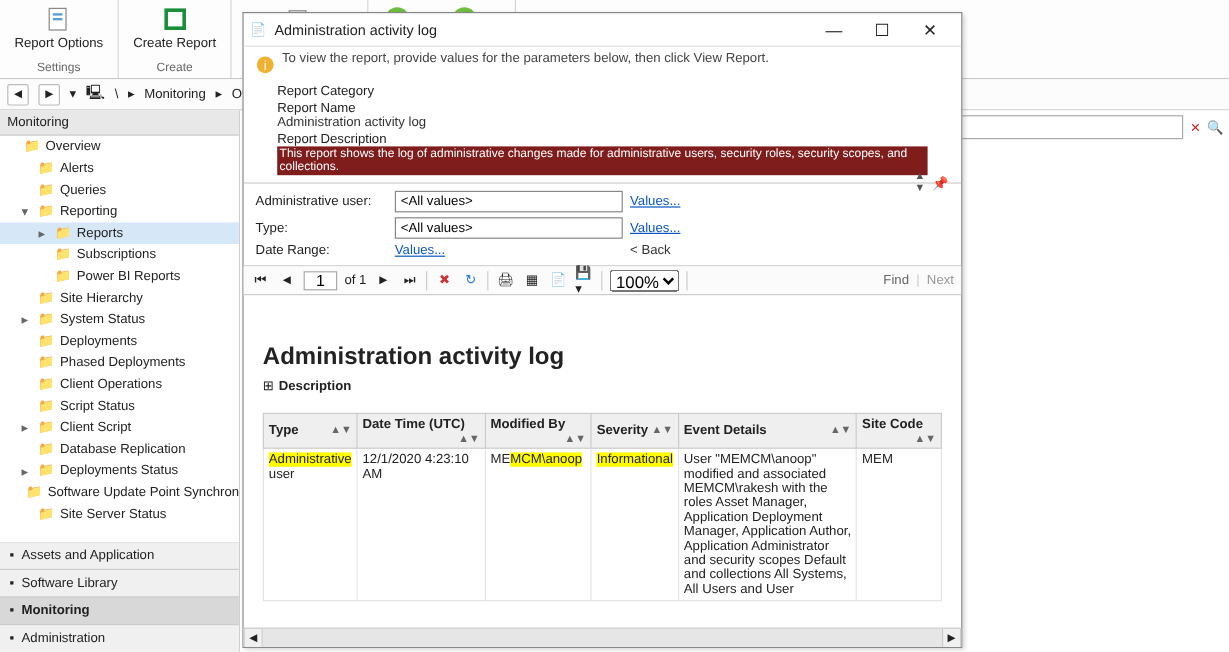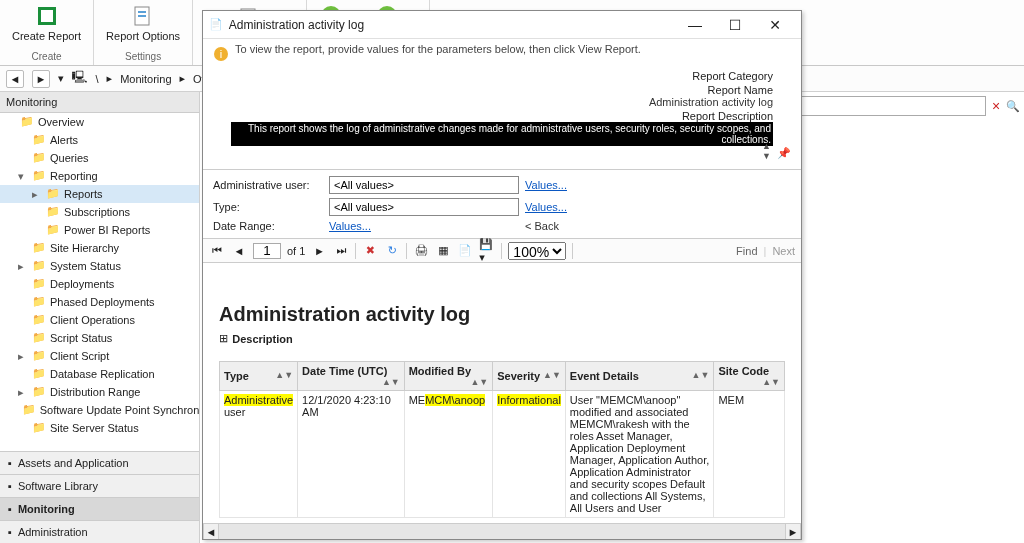--- a/index.html
+++ b/index.html
@@ -35,28 +35,28 @@
   .searchbox { position:absolute; right:4px; top:4px; display:flex; gap:6px; align-items:center; }
   .searchbox input { width:390px; height:20px; border:1px solid #aaa; padding:0 4px; }
 
   
   .dialog { position:absolute; left:202px; top:10px; width:600px; height:530px; background:#fff; border:1px solid #888; box-shadow:2px 2px 4px rgba(0,0,0,.2); z-index:10; display:flex; flex-direction:column; }
   .titlebar { height:28px; display:flex; align-items:center; padding:0 6px; border-bottom:1px solid #e0e0e0; }
   .titlebar .ttl { flex:1; font-size:12px; }
   .titlebar .winbtn { width:40px; height:24px; display:flex; align-items:center; justify-content:center; font-size:14px; cursor:pointer; }
   .info { padding:4px 18px 6px; font-size:11px; color:#444; }
   .info .infoicon { float:left; margin:3px 6px 0 -8px; width:16px; height:16px; }
-  .metablock { padding:0 28px 6px; font-size:11px;text-align:right; }
+  .metablock { padding:0 28px 6px; font-size:11px; }
   .metablock .lab { margin-top:2px; }
   .metablock .val { color:#333; }
-  .metablock .desc { background:#000000; color:#fff; padding:1px 2px; display:inline-block; font-size:10px; }
+  .metablock .desc { background:#7f1d1d; color:#fff; padding:1px 2px; display:inline-block; font-size:10px; }
   .updown { position:absolute; right:30px; top:130px; font-size:9px; color:#555; }
   .anchor { position:absolute; right:10px; top:136px; font-size:11px; }
 
-  .params { border-top:1px solid #ccc; border-bottom:1px solid #ccc; padding:6px 10px; display:flex; gap:8px;margin-top:17px; }
+  .params { border-top:1px solid #ccc; border-bottom:1px solid #ccc; padding:6px 10px; display:flex; gap:8px; }
   .paramgrid { display:grid; grid-template-columns:110px 190px 70px; row-gap:4px; column-gap:6px; align-items:center; flex:1; }
   .paramgrid input { width:100%; height:18px; border:1px solid #888; font-size:11px; padding:0 4px; }
   .vlink { color:#0a57c2; text-decoration:underline; cursor:pointer; font-size:11px; }
   .vrbtn { width:110px; height:22px; background:#f4f4f4; border:1px solid #999; cursor:pointer; font-size:11px; }
 
   .toolbar { height:24px; border-bottom:1px solid #ccc; display:flex; align-items:center; gap:6px; padding:0 6px; background:#fbfbfb; font-size:11px; }
   .toolbar .sep { width:1px; height:16px; background:#ccc; }
   .toolbar input.page { width:28px; height:16px; text-align:center; border:1px solid #aaa; }
   .toolbar .tb { width:16px; height:16px; display:flex; align-items:center; justify-content:center; cursor:pointer; }
   .toolbar select { height:18px; font-size:14px; }
@@ -75,42 +75,42 @@
   .hscroll .btn { width:16px; border-left:1px solid #ccc; border-right:1px solid #ccc; display:flex; align-items:center; justify-content:center; }
 </style>
 </head>
 <body>
 
 <div class="ribbon">
   <div class="rgroup">
     <div class="top">
       <div class="rbtn">
         <svg class="ico" viewBox="0 0 24 24">
-            <rect x="3" y="3" width="18" height="18" fill="#1a8f3a"></rect>
-            <rect x="6" y="6" width="12" height="12" fill="#fff"></rect>
-          </svg>
-        <span class="lbl">Create
-Report</span>
-      </div>
-    </div>
-    <div class="cap">Create</div>
-  </div>
-  <div class="rgroup">
-    <div class="top">
-      <div class="rbtn">
-        <svg class="ico" viewBox="0 0 24 24">
             <rect x="4" y="3" width="14" height="18" fill="#fff" stroke="#888"></rect>
             <rect x="7" y="7" width="8" height="2" fill="#5aa0d8"></rect>
             <rect x="7" y="11" width="8" height="2" fill="#5aa0d8"></rect>
           </svg>
         <span class="lbl">Report
 Options</span>
       </div>
     </div>
     <div class="cap">Settings</div>
+  </div>
+  <div class="rgroup">
+    <div class="top">
+      <div class="rbtn">
+        <svg class="ico" viewBox="0 0 24 24">
+            <rect x="3" y="3" width="18" height="18" fill="#1a8f3a"></rect>
+            <rect x="6" y="6" width="12" height="12" fill="#fff"></rect>
+          </svg>
+        <span class="lbl">Create
+Report</span>
+      </div>
+    </div>
+    <div class="cap">Create</div>
   </div>
   <div class="rgroup">
     <div class="top">
       <div class="rbtn">
         <svg class="ico" viewBox="0 0 24 24">
             <rect x="3" y="5" width="14" height="14" fill="#fff" stroke="#888"></rect>
             <circle cx="18" cy="16" r="4" fill="none" stroke="#2a7" stroke-width="2"></circle>
           </svg>
         <span class="lbl">Saved
 Searches ▾</span>
@@ -237,21 +237,21 @@
           <span>Client Script</span>
         </div>
         <div class="itm sub">
           <span style="width:10px;"></span>
           <span class="ticon">📁</span>
           <span>Database Replication</span>
         </div>
         <div class="itm sub">
           <span style="width:10px;color:#666;">▸</span>
           <span class="ticon">📁</span>
-          <span>Distribution Range</span>
+          <span>Deployments Status</span>
         </div>
         <div class="itm sub">
           <span style="width:10px;"></span>
           <span class="ticon">📁</span>
           <span>Software Update Point Synchronization Sta</span>
         </div>
         <div class="itm sub">
           <span style="width:10px;"></span>
           <span class="ticon">📁</span>
           <span>Site Server Status</span>

